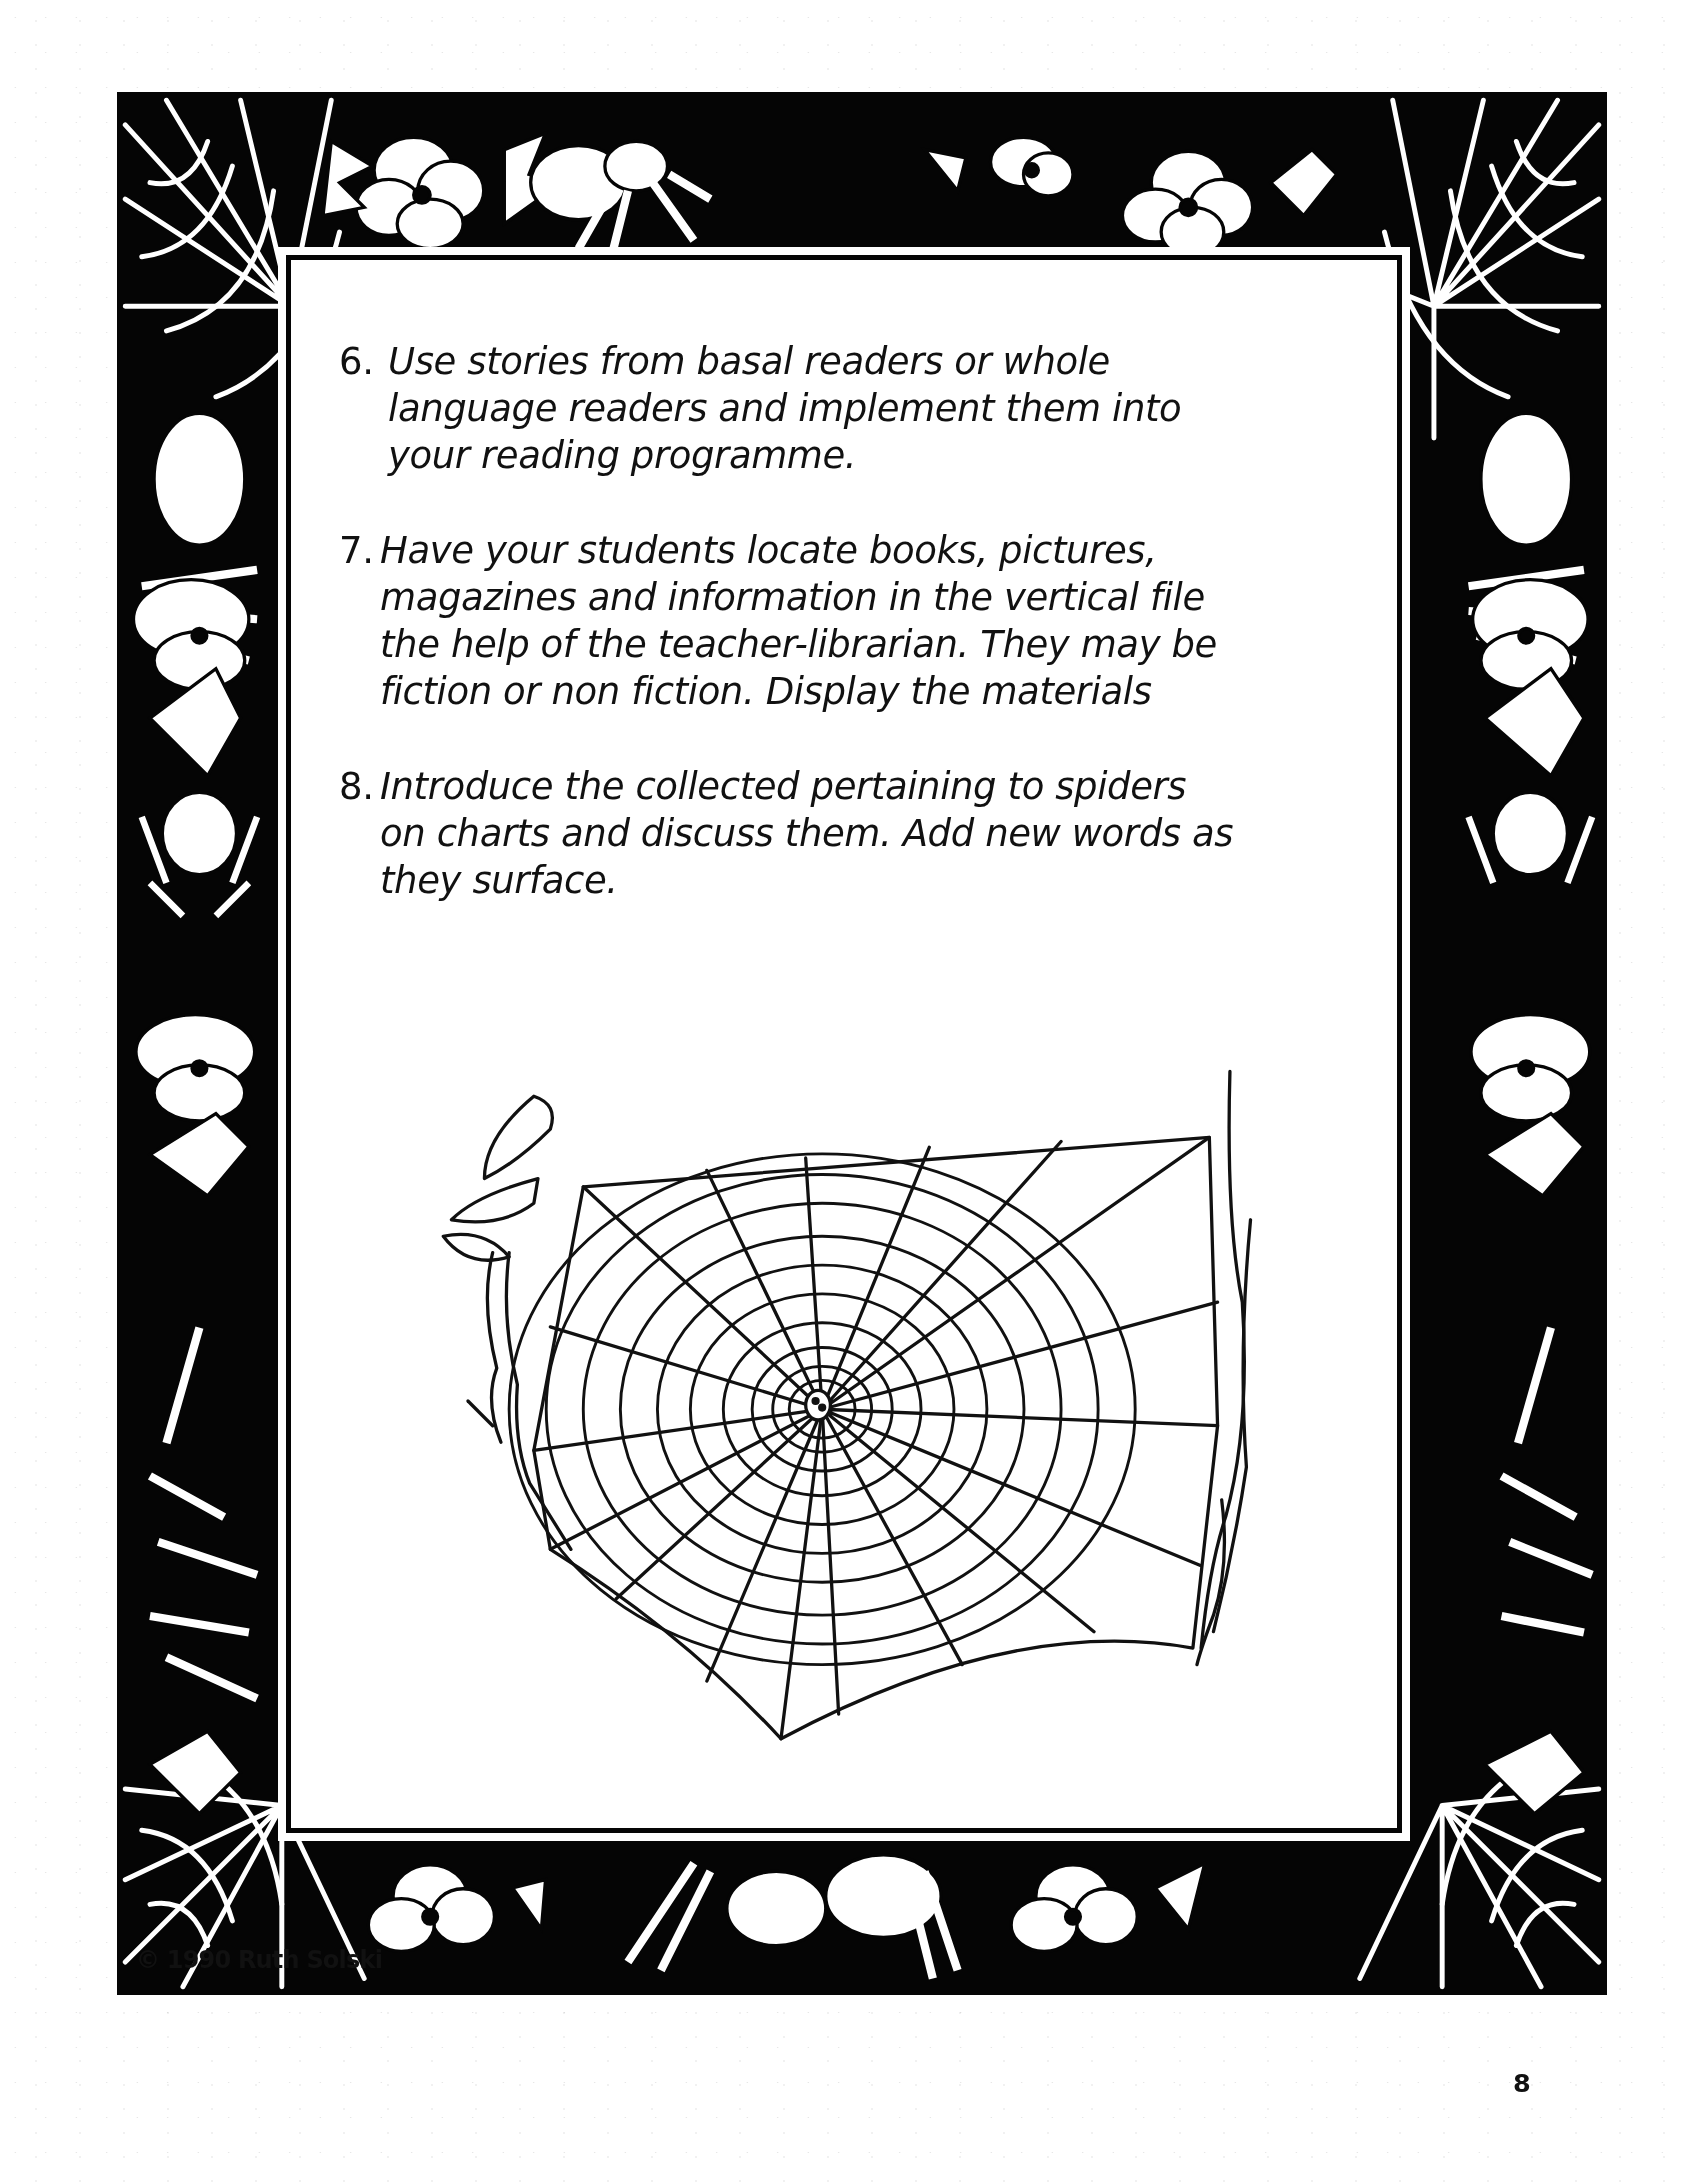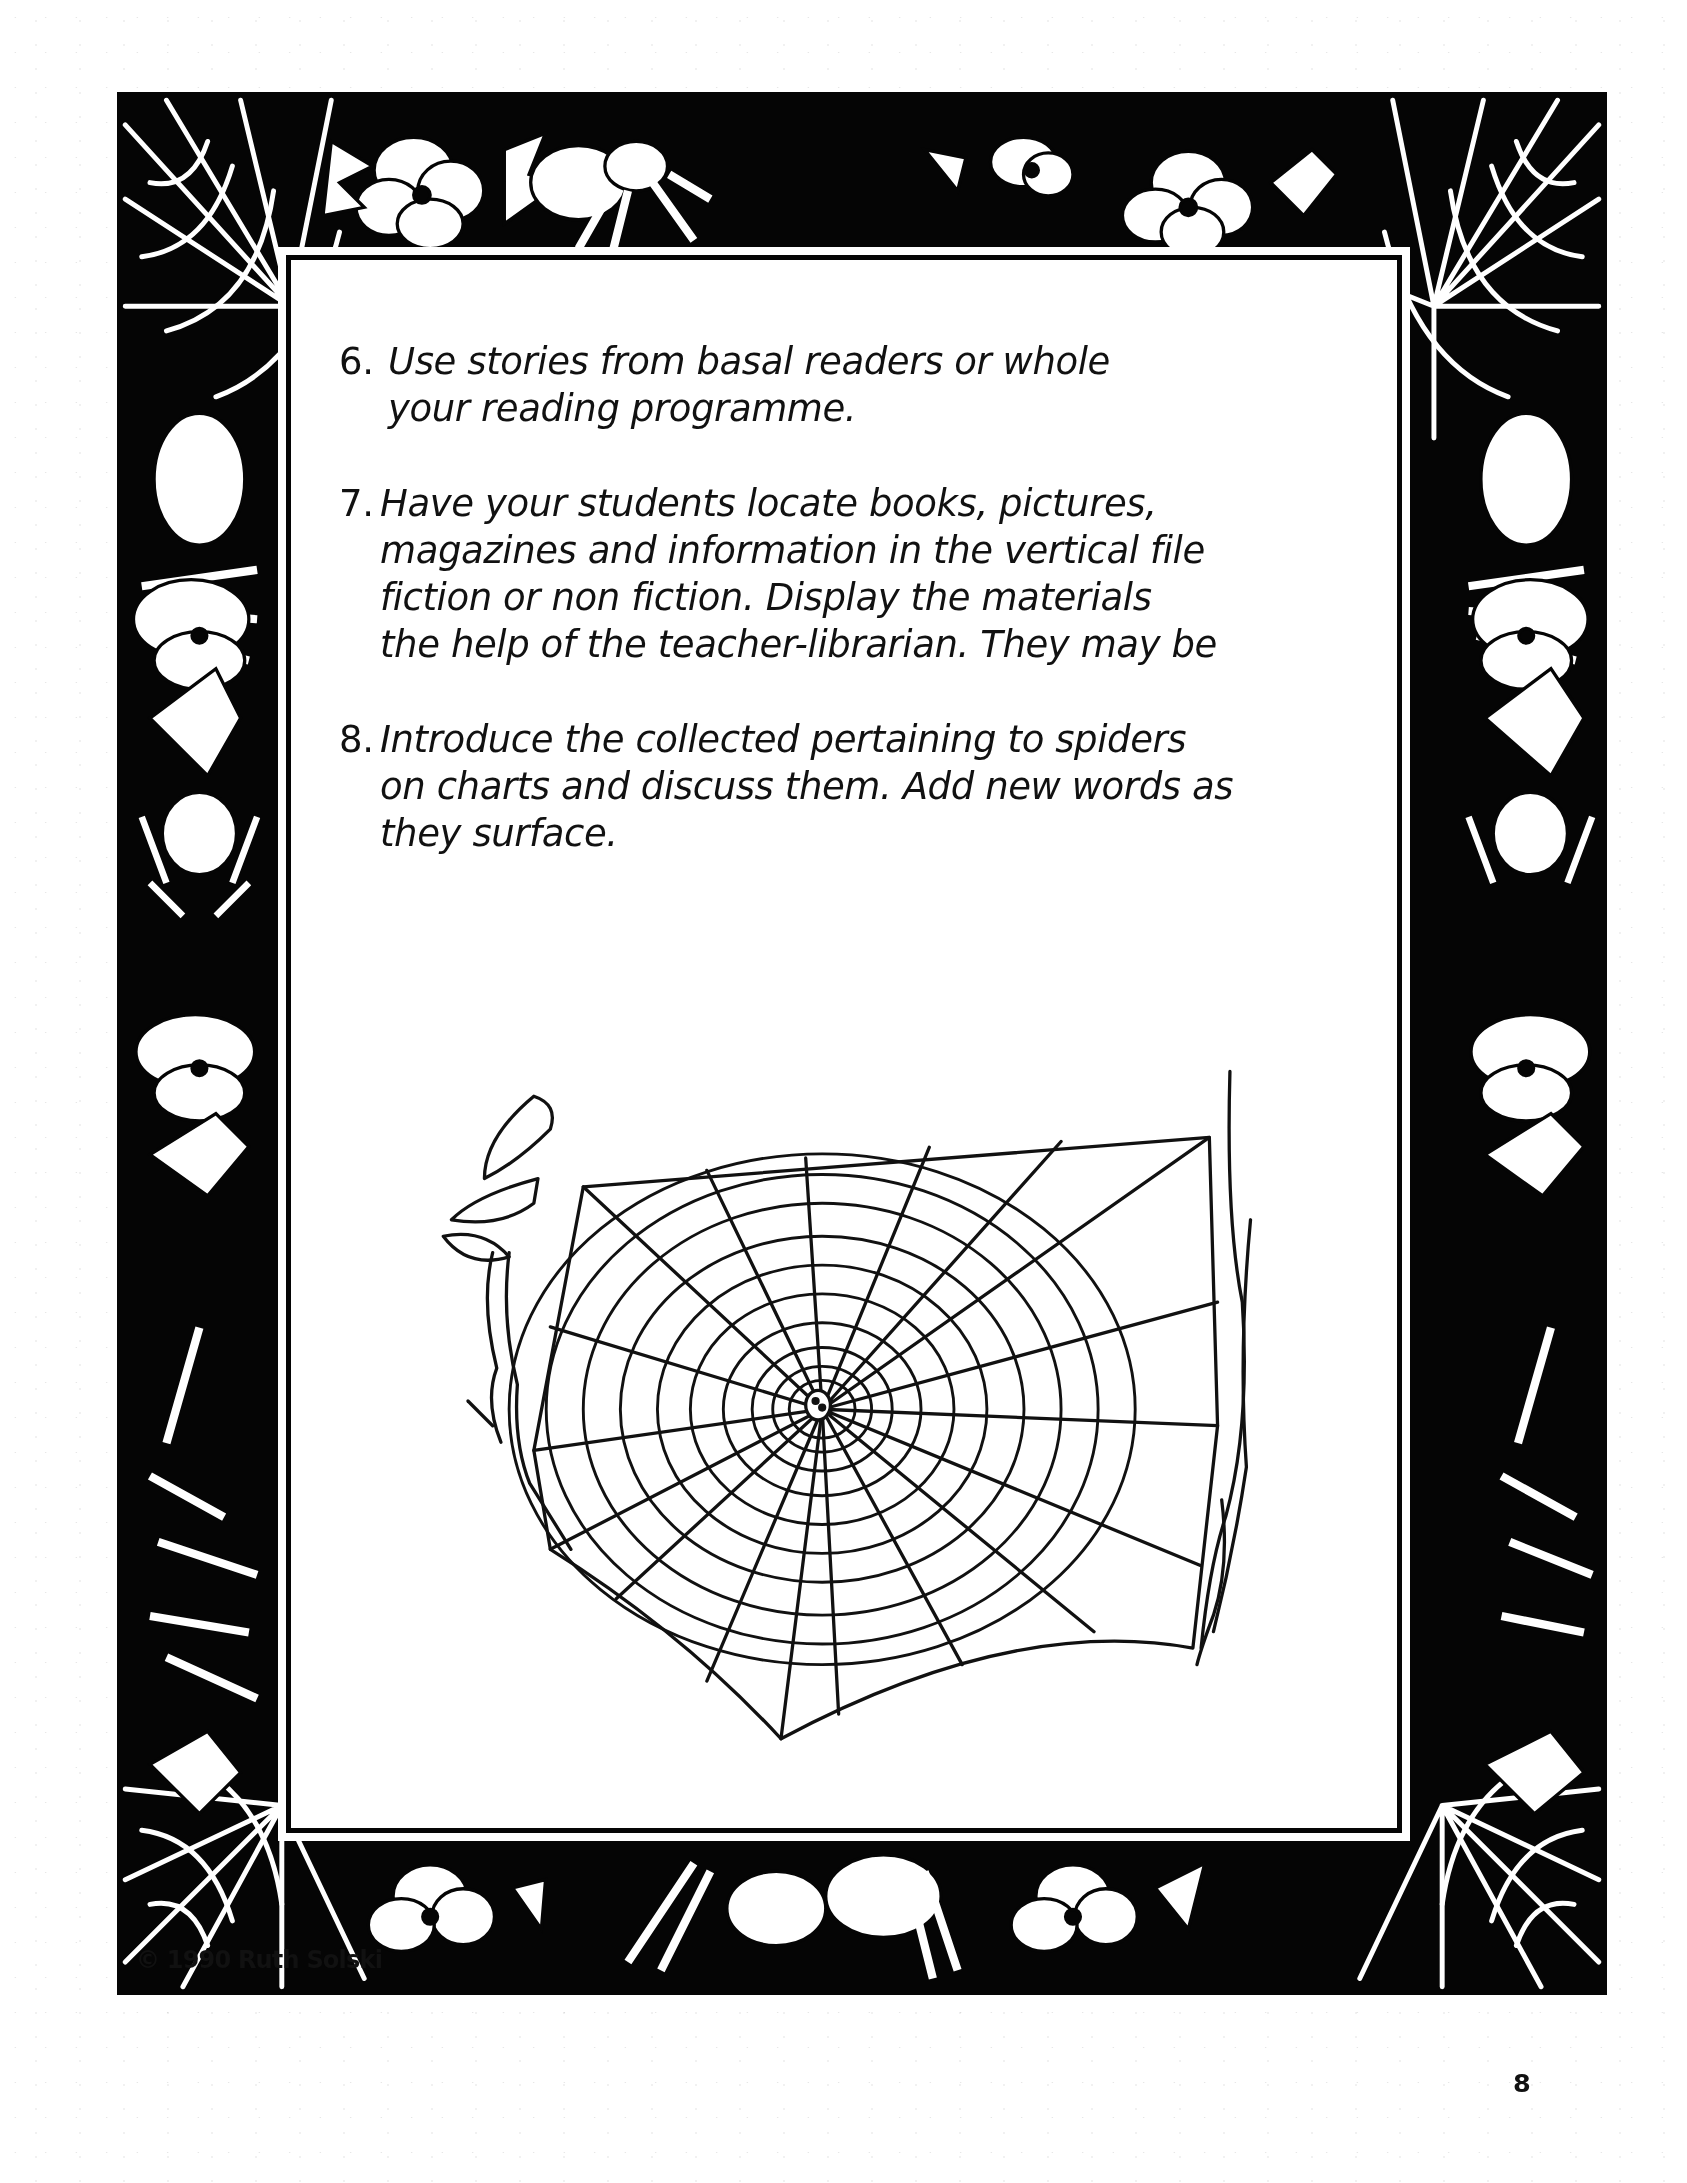--- a/index.html
+++ b/index.html
@@ -194,28 +194,29 @@
       </g>
       <path d="M1260 2180 L1320 2150 L1300 2230 Z"></path>
     </g>
   </svg>
 
   <div class="inner-panel">
     <div class="content">
       <div class="item">
         <span class="num">6.</span>
         <span class="line">Use stories from basal readers or whole</span>
+        <span class="line">language readers and implement them into</span>
         <span class="line">your reading programme.</span>
       </div>
       <div class="item" style="padding-left:41px">
         <span class="num">7.</span>
         <span class="line">Have your students locate books, pictures,</span>
         <span class="line">magazines and information in the vertical file</span>
+        <span class="line">the help of the teacher-librarian. They may be</span>
         <span class="line">fiction or non fiction. Display the materials</span>
-        <span class="line">the help of the teacher-librarian. They may be</span>
       </div>
       <div class="item" style="padding-left:41px">
         <span class="num">8.</span>
         <span class="line">Introduce the collected pertaining to spiders</span>
         <span class="line">on charts and discuss them. Add new words as</span>
         <span class="line">they surface.</span>
       </div>
     </div>
 
     <svg class="illustration" viewBox="0 0 1010 840">

